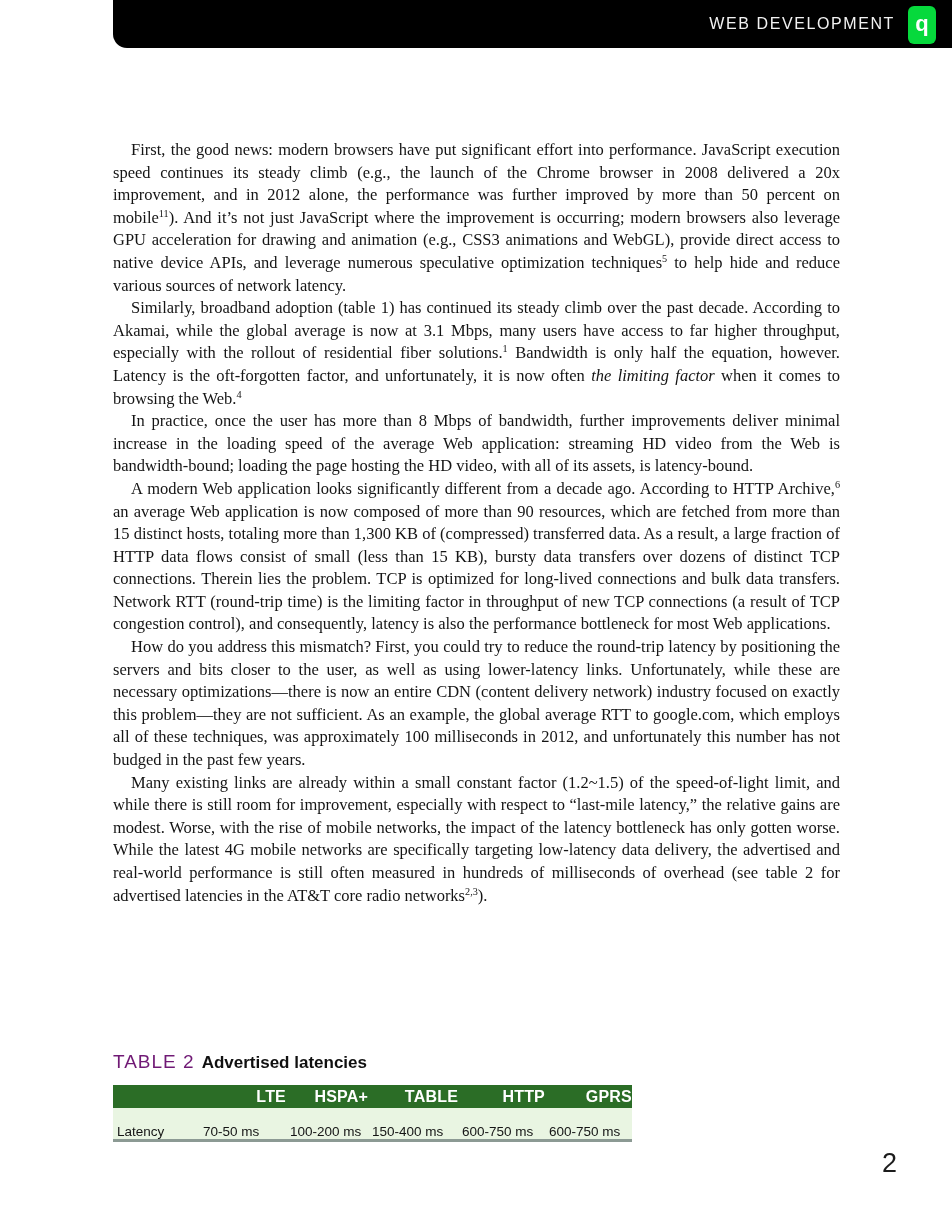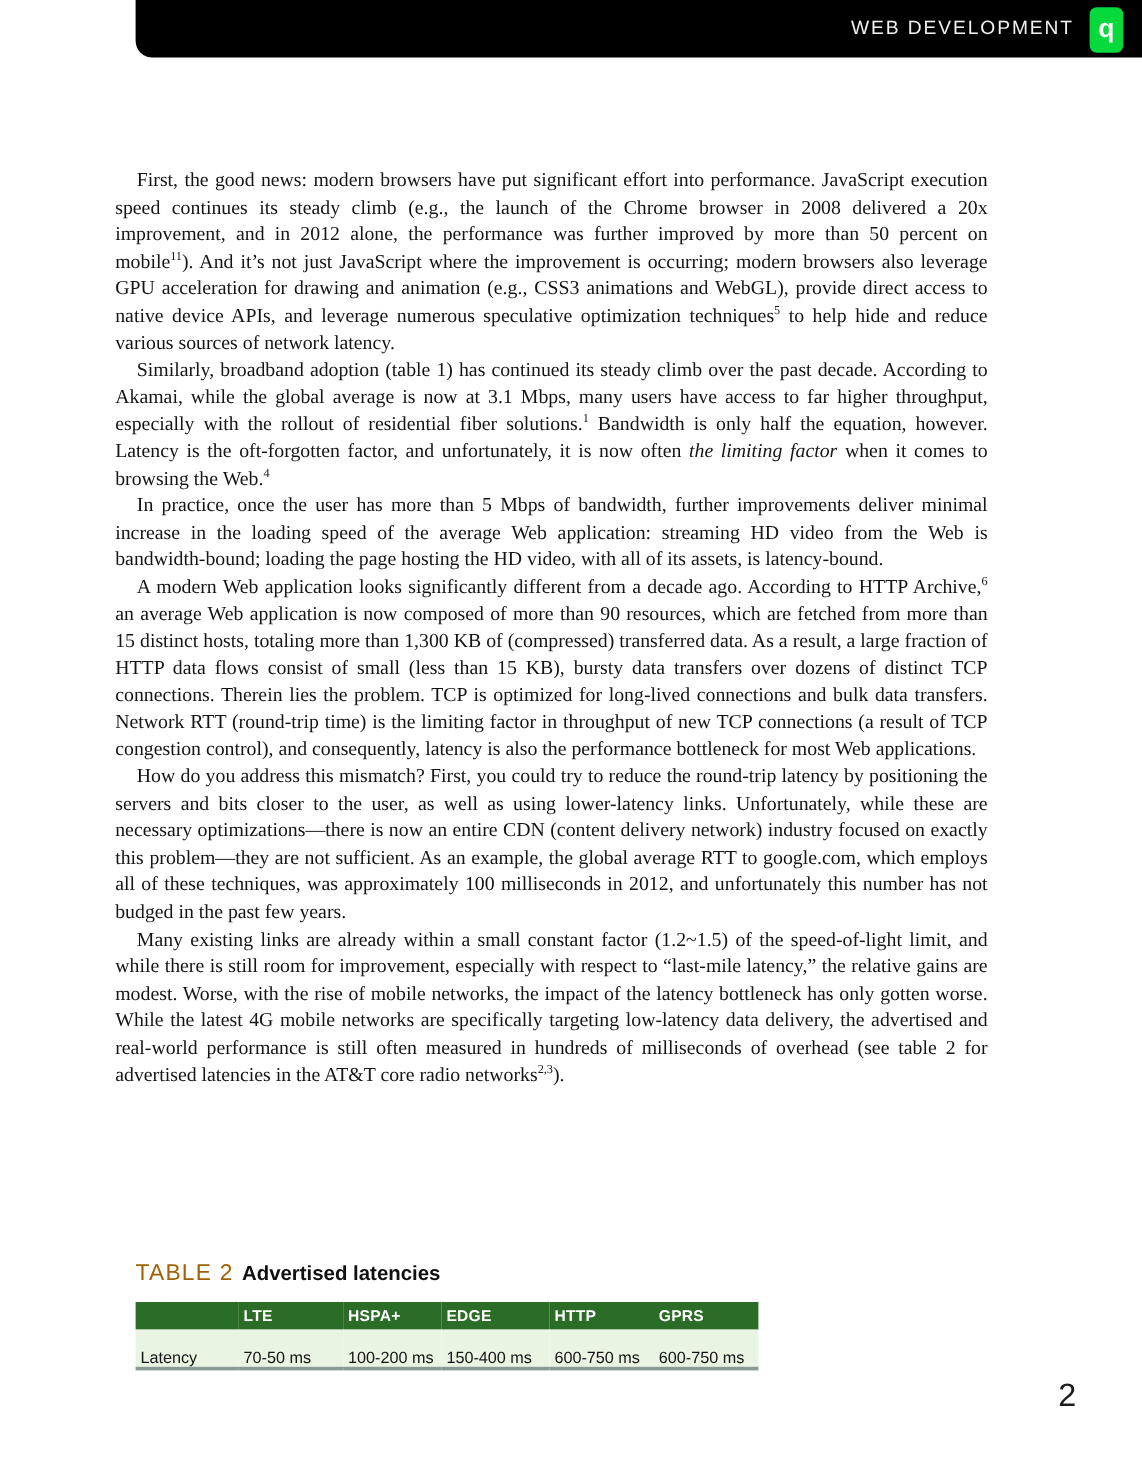--- a/index.html
+++ b/index.html
@@ -24,41 +24,41 @@
     background:var(--logo-green,#06d93c); border-radius:6px;
     display:flex; align-items:center; justify-content:center;
   }
   .qlogo span {
     color:#fff; font-family:"Liberation Sans", sans-serif;
     font-size:22px; font-weight:700; line-height:1; padding-bottom:3px;
   }
 
   
   .article {
-    position:absolute; left:96px; top:139px; width:727px;
+    position:absolute; left:113px; top:139px; width:727px;
     font-size:16.5px; line-height:22.6px; color:#141414;
     text-align:justify;
   }
   .article p { margin:0; text-indent:18px; }
   .article sup { font-size:0.62em; line-height:0; vertical-align:super; }
   .article em { font-style:italic; }
 
   
   .table-block { position:absolute; left:113px; top:1051px; font-family:"Liberation Sans", sans-serif; }
   .caption { white-space:nowrap; }
-  .caption .label { font-size:19px; font-weight:400; color:#a16207; letter-spacing:1px; }
+  .caption .label { font-size:19px; font-weight:400; color:#701a75; letter-spacing:1px; }
   .caption .cap-text { font-size:17px; font-weight:700; color:#101010; margin-left:7px; }
   table.latency {
     border-collapse:collapse; table-layout:fixed; width:519px; margin-top:12px;
     font-size:13.5px; border-bottom:3px solid #8c9a94;
   }
   table.latency thead tr { background:var(--table-green,#2b6d26); height:23px; }
   table.latency thead th {
-    color:#fff; font-weight:700; text-align:left; padding:0 0 0 4px;
-    font-size:13px; letter-spacing:0.2px;margin-left:36px;
+    color:#fff; font-weight:700; text-align:right; padding:0 0 0 4px;
+    font-size:16px; letter-spacing:0.2px;margin-left:36px;
   }
   table.latency tbody tr { background:var(--row-green,#e9f5e2); height:24px; }
   table.latency tbody td { color:#141414; font-weight:400; padding:16px 0 0 4px; }
 
   
   .page-number {
     position:absolute; top:1148px; right:55px;
     font-family:"Liberation Sans", sans-serif; font-size:27px;
     font-weight:400; color:#1c1c1c;
   }
@@ -71,21 +71,21 @@
   <header class="topbar">
     <span class="section-title">WEB DEVELOPMENT</span>
     <div class="qlogo">
       <span>q</span>
     </div>
   </header>
 
   <main class="article">
       <p><span>First, the good news: modern browsers have put significant effort into performance. JavaScript execution speed continues its steady climb (e.g., the launch of the Chrome browser in 2008 delivered a 20x improvement, and in 2012 alone, the performance was further improved by more than 50 percent on mobile</span><sup>11</sup><span>). And it’s not just JavaScript where the improvement is occurring; modern browsers also leverage GPU acceleration for drawing and animation (e.g., CSS3 animations and WebGL), provide direct access to native device APIs, and leverage numerous speculative optimization techniques</span><sup>5</sup><span> to help hide and reduce various sources of network latency.</span></p>
       <p><span>Similarly, broadband adoption (table 1) has continued its steady climb over the past decade. According to Akamai, while the global average is now at 3.1 Mbps, many users have access to far higher throughput, especially with the rollout of residential fiber solutions.</span><sup>1</sup><span> Bandwidth is only half the equation, however. Latency is the oft-forgotten factor, and unfortunately, it is now often </span><em>the limiting factor</em><span> when it comes to browsing the Web.</span><sup>4</sup></p>
-      <p><span>In practice, once the user has more than 5 Mbps of bandwidth, further improvements deliver minimal increase in the loading speed of the average Web application: streaming HD video from the Web is bandwidth-bound; loading the page hosting the HD video, with all of its assets, is latency-bound.</span></p>
+      <p><span>In practice, once the user has more than 8 Mbps of bandwidth, further improvements deliver minimal increase in the loading speed of the average Web application: streaming HD video from the Web is bandwidth-bound; loading the page hosting the HD video, with all of its assets, is latency-bound.</span></p>
       <p><span>A modern Web application looks significantly different from a decade ago. According to HTTP Archive,</span><sup>6</sup><span> an average Web application is now composed of more than 90 resources, which are fetched from more than 15 distinct hosts, totaling more than 1,300 KB of (compressed) transferred data. As a result, a large fraction of HTTP data flows consist of small (less than 15 KB), bursty data transfers over dozens of distinct TCP connections. Therein lies the problem. TCP is optimized for long-lived connections and bulk data transfers. Network RTT (round-trip time) is the limiting factor in throughput of new TCP connections (a result of TCP congestion control), and consequently, latency is also the performance bottleneck for most Web applications.</span></p>
       <p><span>How do you address this mismatch? First, you could try to reduce the round-trip latency by positioning the servers and bits closer to the user, as well as using lower-latency links. Unfortunately, while these are necessary optimizations—there is now an entire CDN (content delivery network) industry focused on exactly this problem—they are not sufficient. As an example, the global average RTT to google.com, which employs all of these techniques, was approximately 100 milliseconds in 2012, and unfortunately this number has not budged in the past few years.</span></p>
       <p><span>Many existing links are already within a small constant factor (1.2~1.5) of the speed-of-light limit, and while there is still room for improvement, especially with respect to “last-mile latency,” the relative gains are modest. Worse, with the rise of mobile networks, the impact of the latency bottleneck has only gotten worse. While the latest 4G mobile networks are specifically targeting low-latency data delivery, the advertised and real-world performance is still often measured in hundreds of milliseconds of overhead (see table 2 for advertised latencies in the AT&amp;T core radio networks</span><sup>2,3</sup><span>).</span></p>
     </main>
 
   <section class="table-block">
     <div class="caption">
       <span class="label">TABLE 2</span><span class="cap-text">Advertised latencies</span>
     </div>
     <table class="latency">
@@ -95,21 +95,21 @@
           <col style="width:82px">
         <col style="width:90px">
           <col style="width:87px">
           <col style="width:87px">
       </colgroup>
       <thead>
         <tr>
           <th></th>
           <th>LTE</th>
           <th>HSPA+</th>
-          <th>EDGE</th>
+          <th>TABLE</th>
           <th>HTTP</th>
           <th>GPRS</th>
         </tr>
       </thead>
       <tbody>
         <tr>
           <td>Latency</td>
           <td>70-50 ms</td>
           <td>100-200 ms</td>
           <td>150-400 ms</td>

